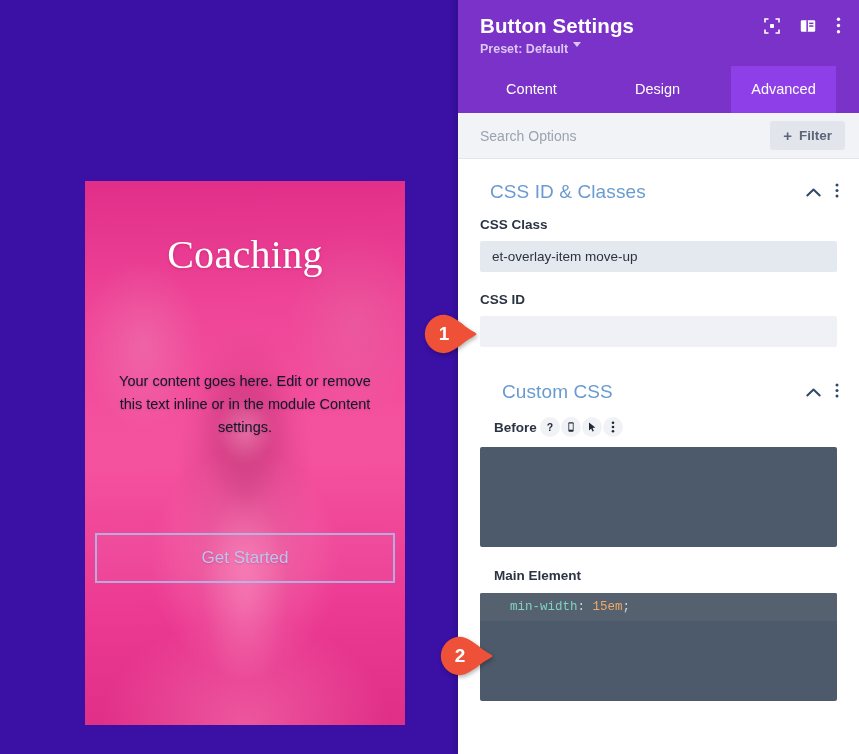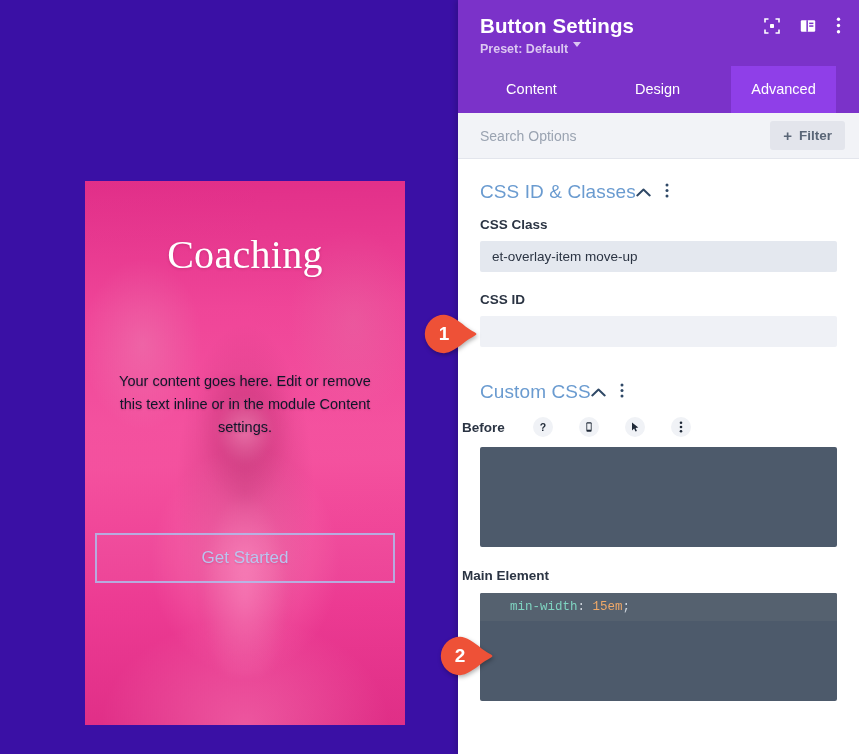--- a/index.html
+++ b/index.html
@@ -219,21 +219,22 @@
   .panel-scroll {
     flex: 1 1 auto;
     overflow: hidden;
     background: #ffffff;
     padding: 0 0 10px;
   }
 
   .section-head {
     display: flex;
     align-items: center;
-    padding: 22px 20px 14px 22px;
+    justify-content: space-between;
+    padding: 22px 20px 14px 32px;
   }
   .section-title {
     color: #6a9bd0;
     font-size: 19px;
     font-weight: 400;
     letter-spacing: 0.1px;
   }
   .section-tools { display: flex; align-items: center; gap: 14px; }
 
   .field { padding: 0 22px 0 22px; }
@@ -257,22 +258,22 @@
     font-family: "Liberation Sans", sans-serif;
   }
   .text-input.filled {
     background: #e4e8ef;
     color: #2b3443;
   }
 
   .css-label-row {
     display: flex;
     align-items: center;
-    gap: 26px;
-    padding: 0 4px;
+    gap: 1px;
+    padding: 0 36px;
     margin-bottom: 10px;
     text-align: center;
   }
   .css-label {
     color: #2b3443;
     font-size: 13.5px;
     font-weight: 700;
     margin-right: 2px;
   }
   .round-icon {
@@ -419,21 +420,21 @@
       <div class="field">
         <div class="field-label">CSS Class</div>
         <input class="text-input filled" type="text" value="et-overlay-item move-up" style="">
       </div>
 
       <div class="field">
         <div class="field-label">CSS ID</div>
         <input class="text-input" type="text" value="" style="">
       </div>
 
-      <div class="section-head" style="padding-top:34px;">
+      <div class="section-head" style="padding-top:34px;margin-left:12px;">
         <div class="section-title">Custom CSS</div>
         <div class="section-tools">
           <span>
             <svg width="15" height="9" viewBox="0 0 15 9">
               <path d="M1.3 7.4L7.5 1.6l6.2 5.8" fill="none" stroke="#2f4866" stroke-width="2" stroke-linecap="round" stroke-linejoin="round"></path>
             </svg>
           </span>
           <span>
             <svg width="4" height="15" viewBox="0 0 4 15">
               <circle cx="2" cy="2" r="1.5" fill="#2f4866"></circle>

